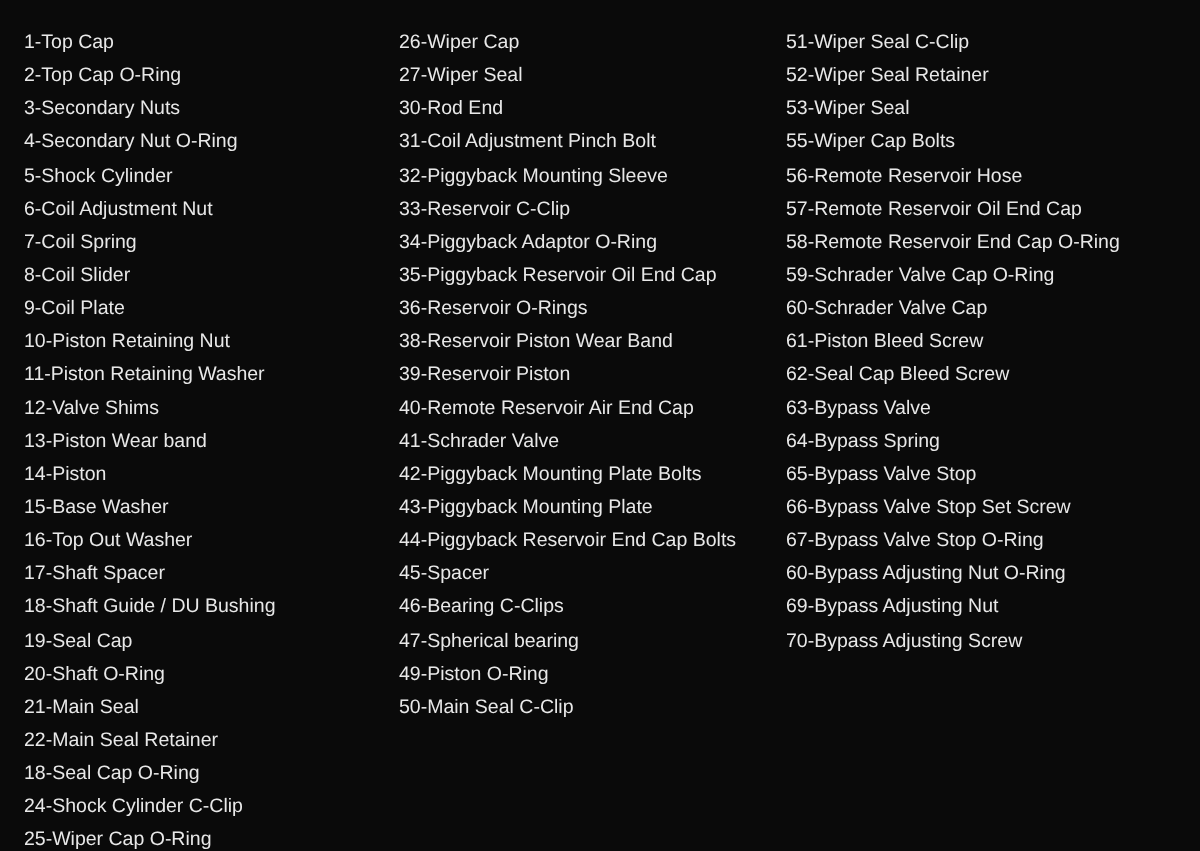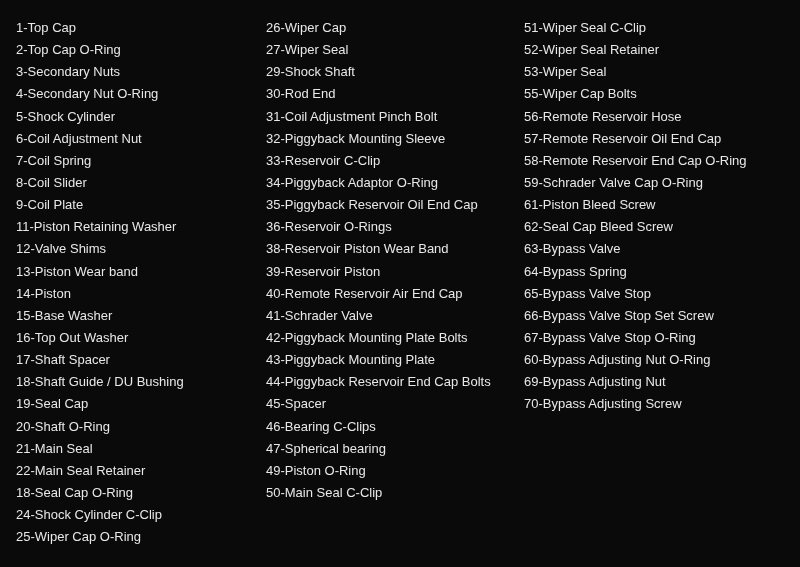--- a/index.html
+++ b/index.html
@@ -46,40 +46,40 @@
 <div class="column col1">
       <div class="item">1-Top Cap</div>
       <div class="item">2-Top Cap O-Ring</div>
       <div class="item">3-Secondary Nuts</div>
       <div class="item">4-Secondary Nut O-Ring</div>
       <div class="item">5-Shock Cylinder</div>
       <div class="item">6-Coil Adjustment Nut</div>
       <div class="item">7-Coil Spring</div>
       <div class="item">8-Coil Slider</div>
       <div class="item">9-Coil Plate</div>
+      <div class="item">10-Piston Retaining Nut</div>
       <div class="item">11-Piston Retaining Washer</div>
       <div class="item">12-Valve Shims</div>
       <div class="item">13-Piston Wear band</div>
       <div class="item">14-Piston</div>
       <div class="item">15-Base Washer</div>
       <div class="item">16-Top Out Washer</div>
       <div class="item">17-Shaft Spacer</div>
       <div class="item">18-Shaft Guide / DU Bushing</div>
       <div class="item">19-Seal Cap</div>
       <div class="item">20-Shaft O-Ring</div>
       <div class="item">21-Main Seal</div>
       <div class="item">22-Main Seal Retainer</div>
       <div class="item">18-Seal Cap O-Ring</div>
       <div class="item">24-Shock Cylinder C-Clip</div>
       <div class="item">25-Wiper Cap O-Ring</div>
     </div>
     <div class="column col2">
       <div class="item">26-Wiper Cap</div>
       <div class="item">27-Wiper Seal</div>
-      <div class="item">29-Shock Shaft</div>
       <div class="item">30-Rod End</div>
       <div class="item">31-Coil Adjustment Pinch Bolt</div>
       <div class="item">32-Piggyback Mounting Sleeve</div>
       <div class="item">33-Reservoir C-Clip</div>
       <div class="item">34-Piggyback Adaptor O-Ring</div>
       <div class="item">35-Piggyback Reservoir Oil End Cap</div>
       <div class="item">36-Reservoir O-Rings</div>
       <div class="item">38-Reservoir Piston Wear Band</div>
       <div class="item">39-Reservoir Piston</div>
       <div class="item">40-Remote Reservoir Air End Cap</div>
@@ -95,20 +95,21 @@
     </div>
     <div class="column col3">
       <div class="item">51-Wiper Seal C-Clip</div>
       <div class="item">52-Wiper Seal Retainer</div>
       <div class="item">53-Wiper Seal</div>
       <div class="item">55-Wiper Cap Bolts</div>
       <div class="item">56-Remote Reservoir Hose</div>
       <div class="item">57-Remote Reservoir Oil End Cap</div>
       <div class="item">58-Remote Reservoir End Cap O-Ring</div>
       <div class="item">59-Schrader Valve Cap O-Ring</div>
+      <div class="item">60-Schrader Valve Cap</div>
       <div class="item">61-Piston Bleed Screw</div>
       <div class="item">62-Seal Cap Bleed Screw</div>
       <div class="item">63-Bypass Valve</div>
       <div class="item">64-Bypass Spring</div>
       <div class="item">65-Bypass Valve Stop</div>
       <div class="item">66-Bypass Valve Stop Set Screw</div>
       <div class="item">67-Bypass Valve Stop O-Ring</div>
       <div class="item">60-Bypass Adjusting Nut O-Ring</div>
       <div class="item">69-Bypass Adjusting Nut</div>
       <div class="item">70-Bypass Adjusting Screw</div>

